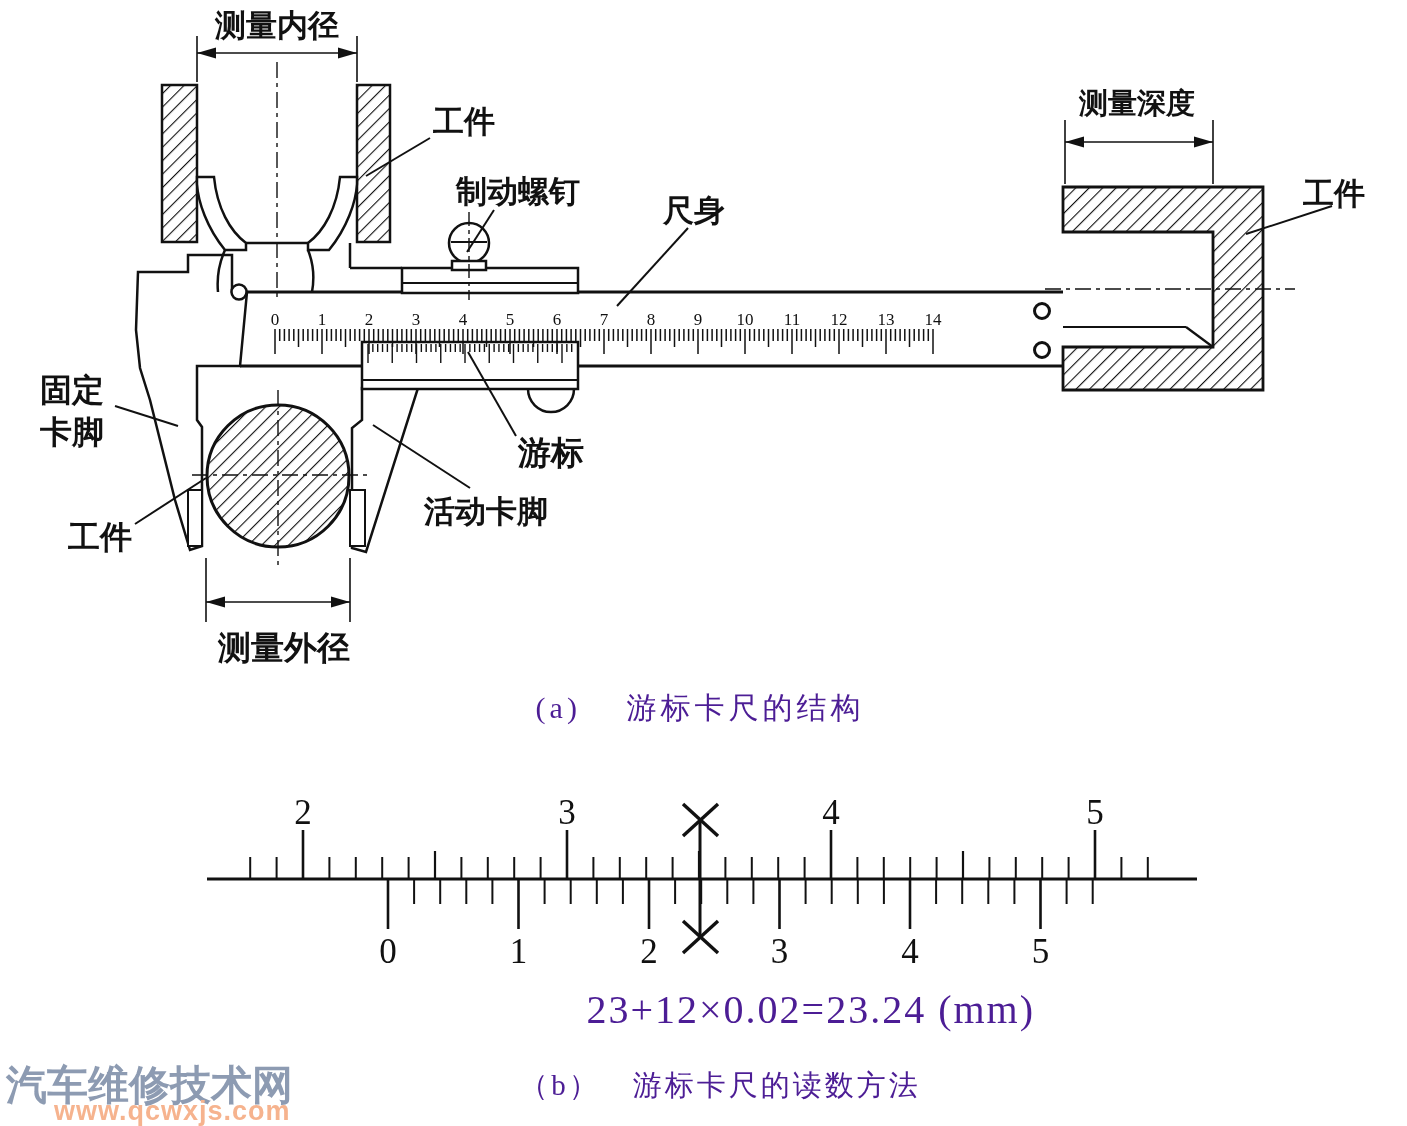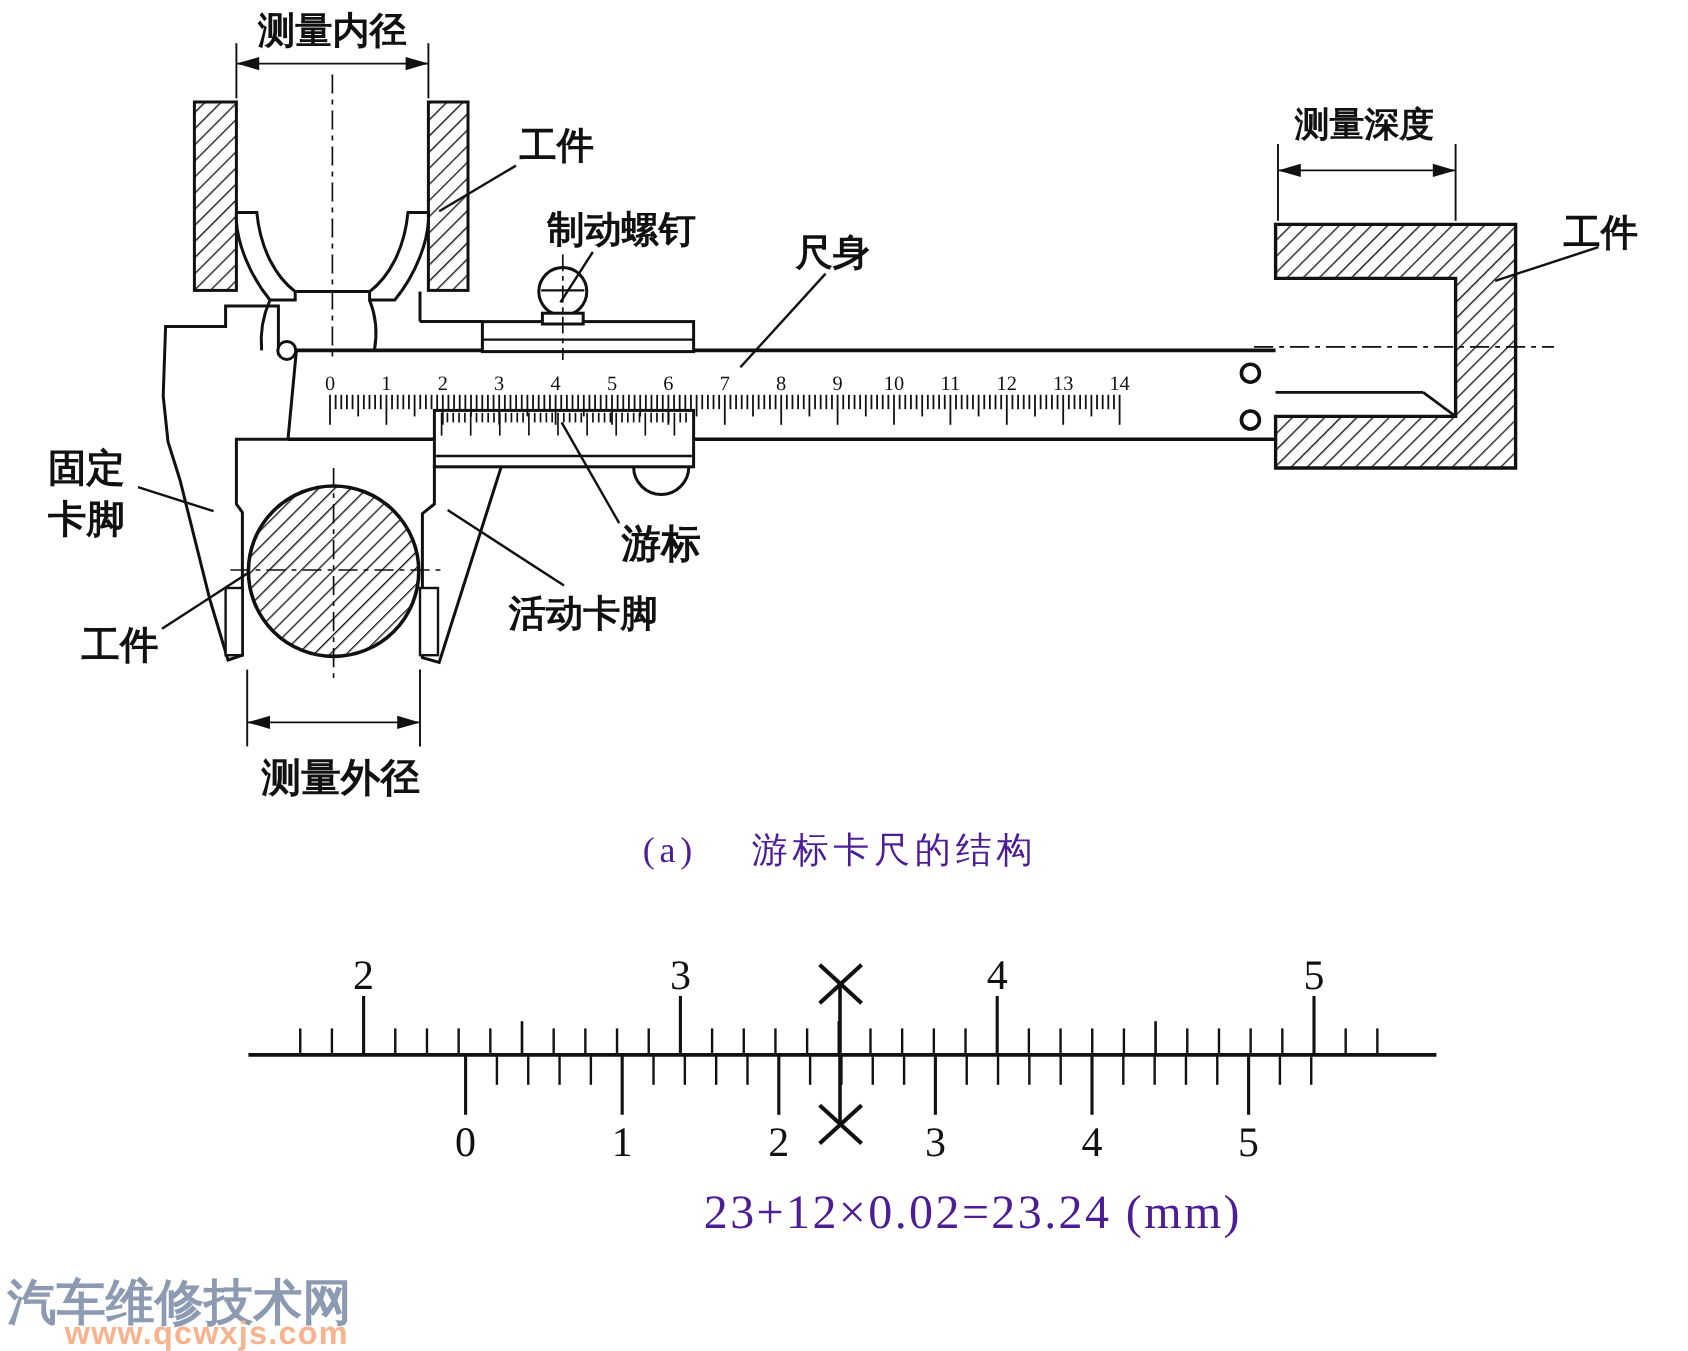--- a/index.html
+++ b/index.html
@@ -411,15 +411,16 @@
         <line x1="700" y1="818" x2="700" y2="938" stroke="#111111" stroke-width="3" stroke-linecap="butt"></line>
         <line x1="683" y1="804" x2="718" y2="836" stroke="#111111" stroke-width="3.4" stroke-linecap="butt"></line>
         <line x1="718" y1="804" x2="683" y2="836" stroke="#111111" stroke-width="3.4" stroke-linecap="butt"></line>
         <line x1="683" y1="921" x2="718" y2="953" stroke="#111111" stroke-width="3.4" stroke-linecap="butt"></line>
         <line x1="718" y1="921" x2="683" y2="953" stroke="#111111" stroke-width="3.4" stroke-linecap="butt"></line>
       </g>
     </svg>
 
   <div class="overlay caption-a">(a)　 游标卡尺的结构</div>
   <div class="overlay formula">23+12×0.02=23.24 (mm)</div>
+  <div class="overlay caption-b">（b）　游标卡尺的读数方法</div>
   <div class="overlay watermark-name" style="color: rgb(141, 155, 178);">汽车维修技术网</div>
   <div class="overlay watermark-url" style="color: rgb(246, 179, 142);">www.qcwxjs.com</div>
 </div>
 
 </body></html>

